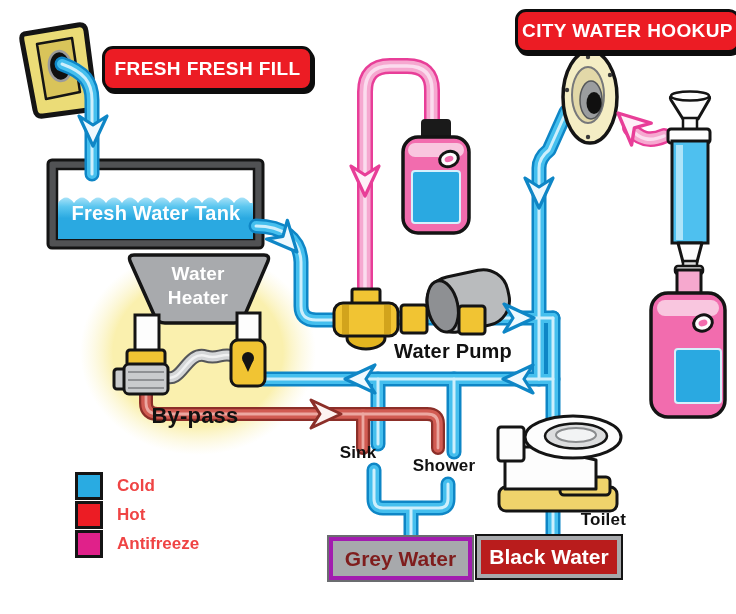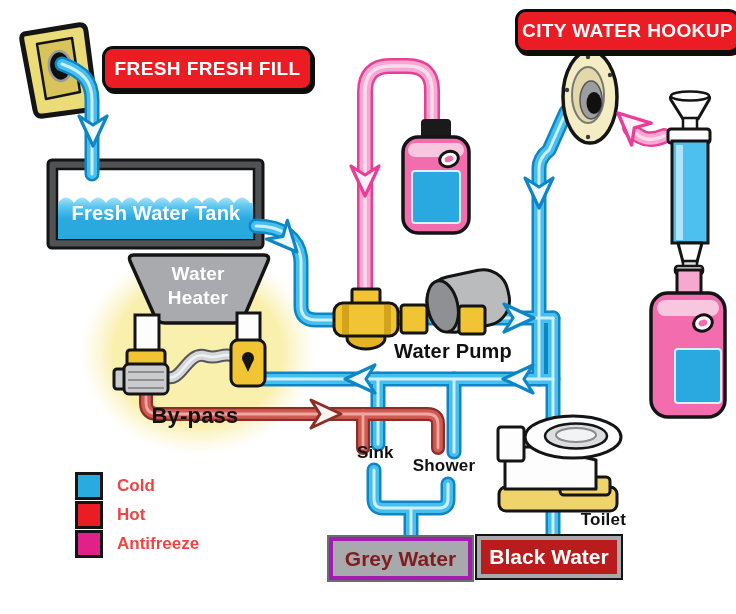--- a/index.html
+++ b/index.html
@@ -224,21 +224,21 @@
   <div class="pill" style="left: 102px; top: 46px; width: 205px; height: 39px; background: rgb(236, 28, 36);">FRESH FRESH FILL</div>
   <div class="pill" style="left: 515px; top: 9px; width: 219px; height: 38px; background: rgb(236, 28, 36);">CITY WATER HOOKUP</div>
 
   <div class="lbl tank-lbl" style="left:58px;top:202px;width:196px;">Fresh Water Tank</div>
   <div class="lbl heater-lbl" style="left:136px;top:262px;width:124px;">
     <div>Water</div>
     <div>Heater</div>
   </div>
   <div class="lbl" style="left:145px;top:363px;width:100px;font-size:22px;text-align:center;margin-top:40px;">By-pass</div>
   <div class="lbl" style="left:386px;top:340px;width:126px;font-size:20px;text-align:right;">Water Pump</div>
-  <div class="lbl" style="left:357px;top:443px;width:60px;font-size:17px;text-align:left;">Sink</div>
+  <div class="lbl" style="left:328px;top:443px;width:60px;font-size:17px;text-align:center;">Sink</div>
   <div class="lbl" style="left:402px;top:456px;width:84px;font-size:17px;text-align:center;">Shower</div>
   <div class="lbl" style="left:556px;top:510px;width:70px;font-size:17px;text-align:right;">Toilet</div>
 
   <div class="box grey" style="left: 329px; top: 537px; width: 135px; height: 35px; background: rgb(167, 169, 172);">Grey Water</div>
   <div class="box black" style="left: 477px; top: 536px; width: 136px; height: 34px; background: #b91c1c;">Black Water</div>
 
   <div class="legend">
     <div class="legend-row">
       <div class="swatch" style="background: rgb(41, 171, 226);"></div>
       <div class="legend-label">Cold</div>

